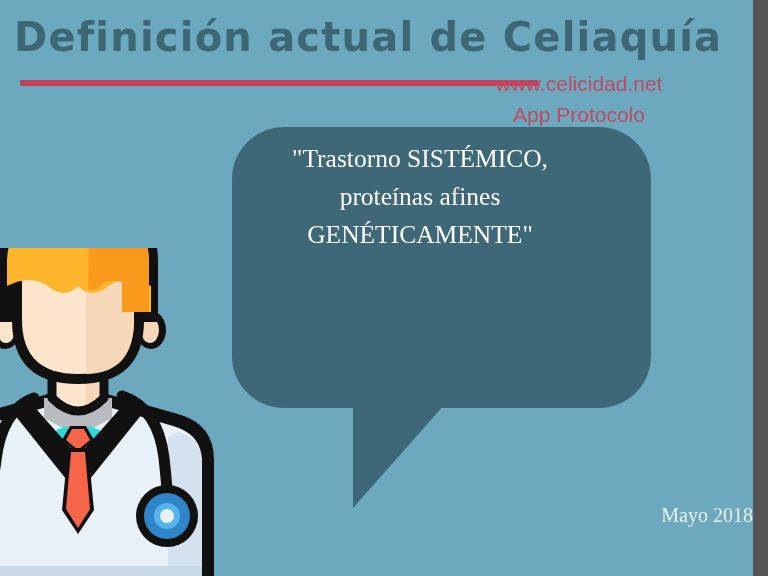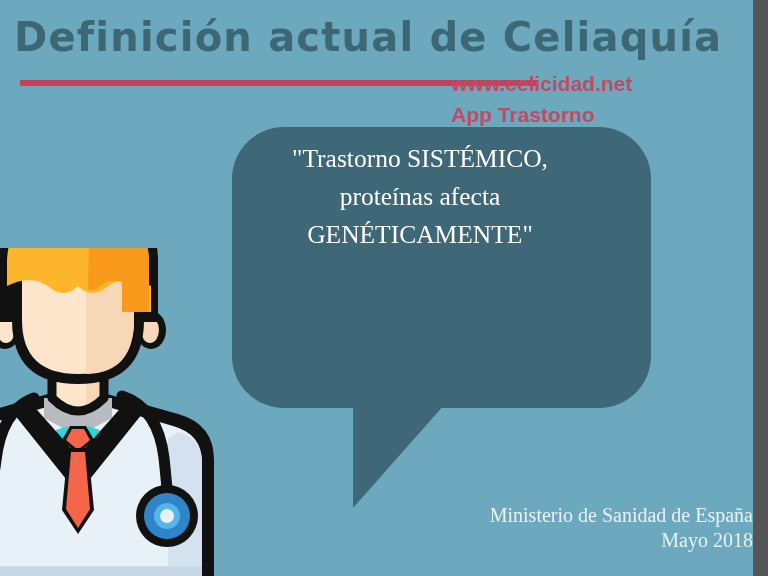--- a/index.html
+++ b/index.html
@@ -33,29 +33,28 @@
     position: absolute;
     left: 20px;
     top: 80px;
     width: 518px;
     height: 6px;
     background: #C24259;
     border-radius: 1px;
   }
   #brand {
     position: absolute;
-    right: 2px;
+    right: 24px;
     top: 68px;
     width: 300px;
-    text-align: left;
+    text-align: center;
     font-family: "Liberation Sans", sans-serif;
     font-size: 21px;
     line-height: 31px;
     color: #C14A63;
-    font-weight: bold;
   }
   #brand div { white-space: nowrap; }
 
   
   #bubble {
     position: absolute;
     left: 232px;
     top: 127px;
     width: 419px;
     height: 281px;
@@ -117,34 +116,33 @@
 </head>
 <body>
 
 <div id="canvas">
 
   <div id="title">Definición actual de Celiaquía</div>
   <div id="title-rule"></div>
 
   <div id="brand">
     <div>www.celicidad.net</div>
-    <div>App Trastorno</div>
+    <div>App Protocolo</div>
   </div>
 
   <div id="bubble"></div>
   <div id="bubble-tail"></div>
 
   <div id="quote">
     <span class="ln">"Trastorno SISTÉMICO,</span>
-    <span class="ln">proteínas afecta</span>
+    <span class="ln">proteínas afines</span>
     <span class="ln">GENÉTICAMENTE"</span>
   </div>
 
   <div id="attribution">
-    <div>Ministerio de Sanidad de España</div>
     <div>Mayo 2018</div>
   </div>
 
   <div id="doctor">
     <svg width="250" height="328" viewBox="0 0 250 328" xmlns="http://www.w3.org/2000/svg">
 
       <g>
 
         <path d="M -40 328 L -40 212 Q -40 176 -4 166 L 66 146 L 125 146 L 196 166
                  Q 232 176 232 212 L 232 328 Z" fill="#111111"></path>

